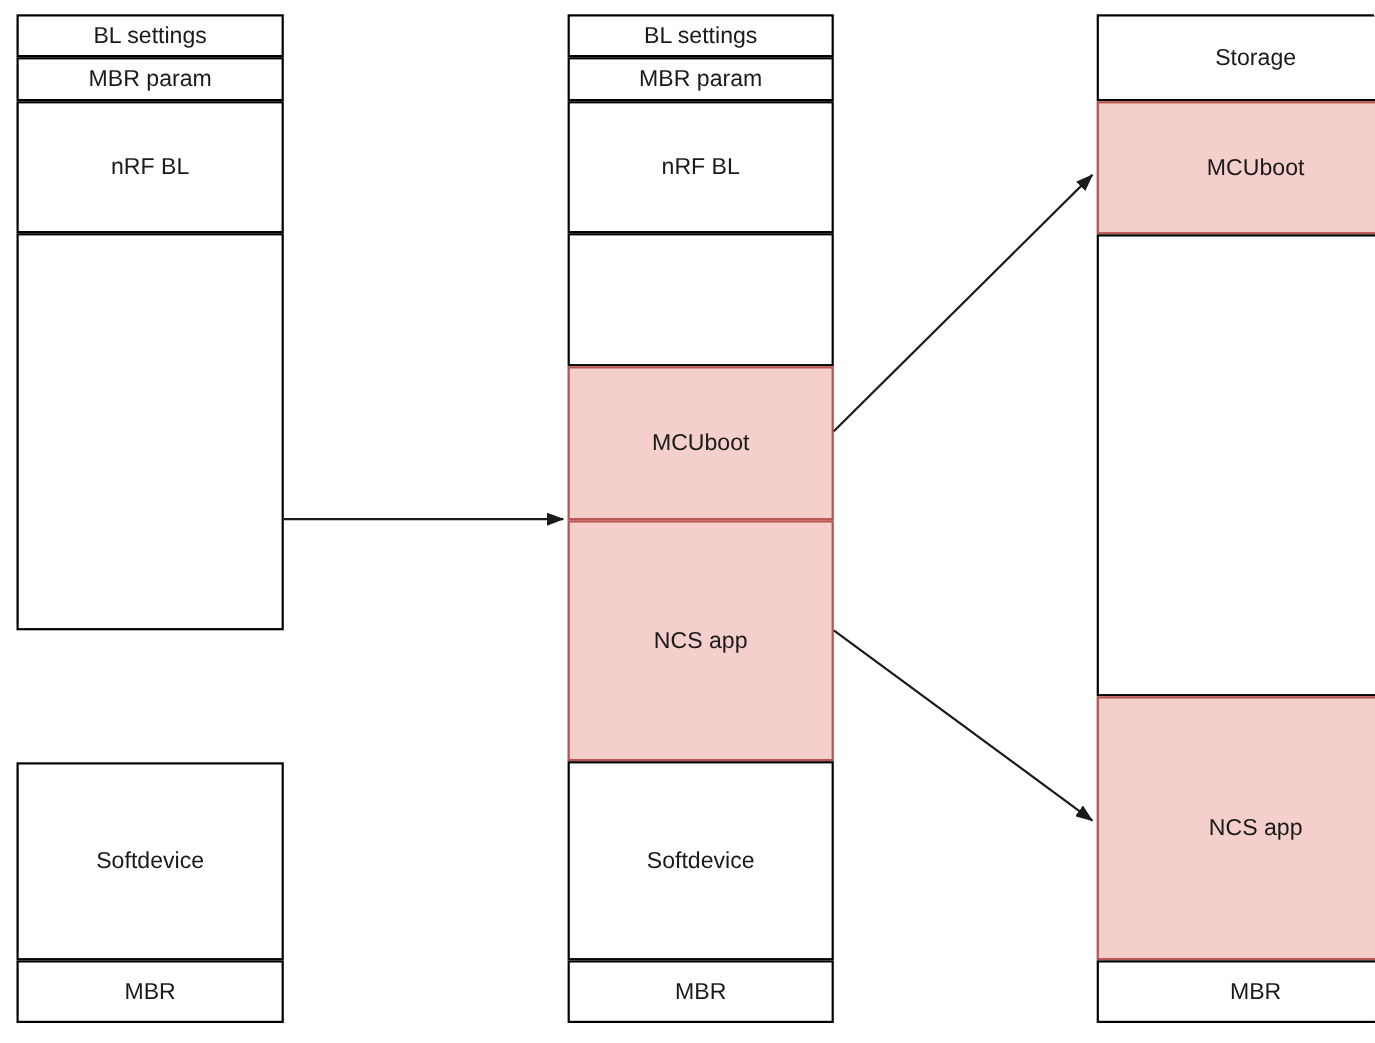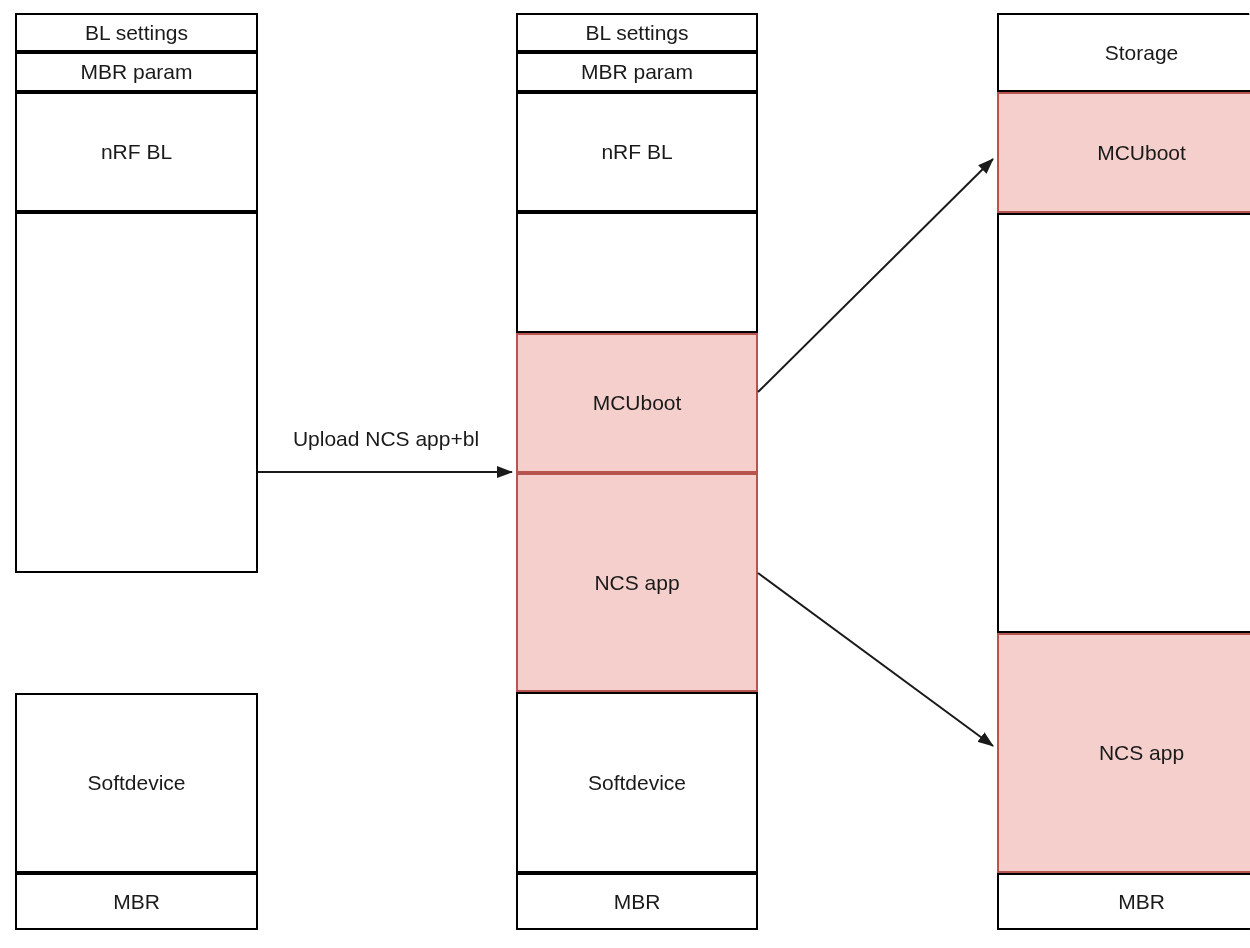--- a/index.html
+++ b/index.html
@@ -129,15 +129,14 @@
     <defs>
       <marker id="arrowhead" markerUnits="userSpaceOnUse" markerWidth="16" markerHeight="12" refX="15" refY="6" orient="auto">
         <path d="M0,0 L16,6 L0,12 z" fill="#1a1a1a"></path>
       </marker>
     </defs>
     <line x1="258" y1="472" x2="512" y2="472" stroke="#1a1a1a" stroke-width="2" marker-end="url(#arrowhead)"></line>
     <line x1="758" y1="392" x2="993" y2="159" stroke="#1a1a1a" stroke-width="2" marker-end="url(#arrowhead)"></line>
     <line x1="758" y1="573" x2="993" y2="746" stroke="#1a1a1a" stroke-width="2" marker-end="url(#arrowhead)"></line>
   </svg>
 
-  <div class="edge-label">Upload NCS app+bl</div>
 
 </div>
 
 </body></html>

